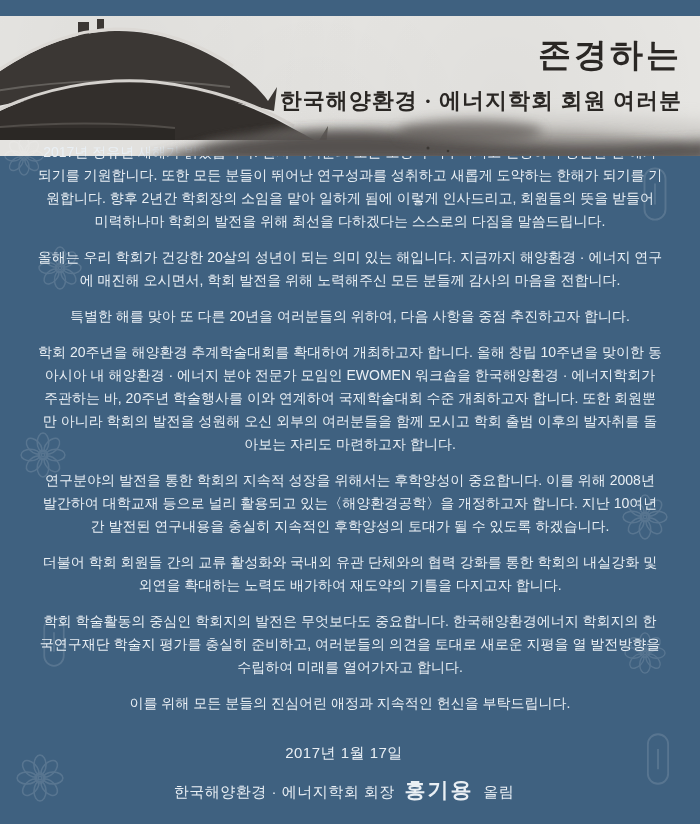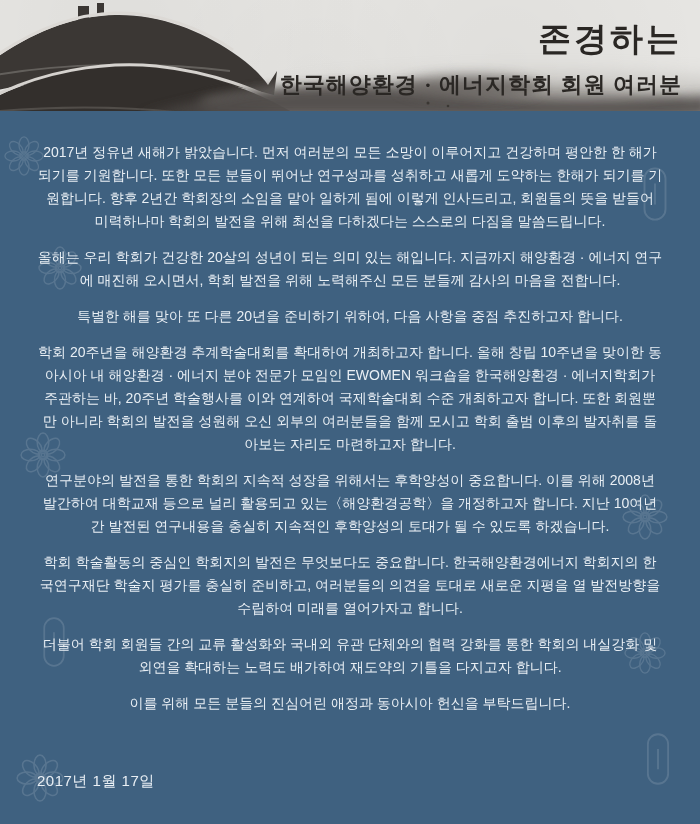--- a/index.html
+++ b/index.html
@@ -3,21 +3,21 @@
 <meta charset="utf-8">
 <style>
   * { margin:0; padding:0; box-sizing:border-box; }
   html,body { width:700px; }
   body { font-family:"Liberation Sans","DejaVu Sans",sans-serif; }
 
   .page { position:relative; width:700px; height:824px; background:#3F6180; overflow:hidden; }
 
   
   .header {
-    position:absolute; top:0; left:0; width:700px; height:111px;
+    position:absolute; top:16px; left:0; width:700px; height:140px;
     background:
       radial-gradient(circle at 18% 28%, rgba(0,0,0,0.035), transparent 42%),
       radial-gradient(circle at 72% 55%, rgba(0,0,0,0.03), transparent 46%),
       radial-gradient(circle at 45% 80%, rgba(0,0,0,0.02), transparent 40%),
       #E7E6E3;
     overflow:hidden;
   }
   .roof-svg { position:absolute; left:0; top:0; z-index:1; }
   .wash-svg { position:absolute; left:0; bottom:0; z-index:2; }
   .titles {
@@ -29,21 +29,21 @@
 
   
   .body-area {
     position:absolute; top:124px; left:0; width:700px; height:700px;
     padding:17px 37px 20px; display:flex; flex-direction:column;
     color:#E9EFF4; z-index:1;
   }
   .letter { text-align:center; font-size:14px; line-height:23px; }
   .para { margin-bottom:13px; }
 
-  .signature { margin-top:auto; text-align:left; padding-right:12px; }
+  .signature { margin-top:auto; text-align:center; padding-right:12px; }
   .sig-date { font-size:15px; margin-bottom:13px; letter-spacing:0.5px; }
   .sig-line { font-size:15px; letter-spacing:0.5px; }
   .sig-name { font-size:21px; font-weight:bold; margin:0 5px; letter-spacing:2px; }
 
   
   .deco { position:absolute; z-index:0; opacity:0.13; }
 </style>
 </head>
 <body>
 
@@ -129,26 +129,31 @@
       <use href="#flower"></use>
     </svg>
   <svg class="deco" style="left:644px;top:732px" width="28" height="54" viewBox="-11 -24 22 48">
       <use href="#capsule"></use>
     </svg>
 
   <main class="body-area">
     <div class="letter">
         <p class="para">2017년 정유년 새해가 밝았습니다. 먼저 여러분의 모든 소망이 이루어지고 건강하며 평안한 한 해가 되기를 기원합니다. 또한 모든 분들이 뛰어난 연구성과를 성취하고 새롭게 도약하는 한해가 되기를 기원합니다. 향후 2년간 학회장의 소임을 맡아 일하게 됨에 이렇게 인사드리고, 회원들의 뜻을 받들어 미력하나마 학회의 발전을 위해 최선을 다하겠다는 스스로의 다짐을 말씀드립니다.</p>
         <p class="para">올해는 우리 학회가 건강한 20살의 성년이 되는 의미 있는 해입니다. 지금까지 해양환경 · 에너지 연구에 매진해 오시면서, 학회 발전을 위해 노력해주신 모든 분들께 감사의 마음을 전합니다.</p>
-        <p class="para">특별한 해를 맞아 또 다른 20년을 준비하기 위하여, 다음 사항을 중점 추진하고자 합니다.</p>
+        <p class="para">특별한 해를 맞아 또 다른 20년을 여러분들의 위하여, 다음 사항을 중점 추진하고자 합니다.</p>
         <p class="para">학회 20주년을 해양환경 추계학술대회를 확대하여 개최하고자 합니다. 올해 창립 10주년을 맞이한 동아시아 내 해양환경 · 에너지 분야 전문가 모임인 EWOMEN 워크숍을 한국해양환경 · 에너지학회가 주관하는 바, 20주년 학술행사를 이와 연계하여 국제학술대회 수준 개최하고자 합니다. 또한 회원뿐만 아니라 학회의 발전을 성원해 오신 외부의 여러분들을 함께 모시고 학회 출범 이후의 발자취를 돌아보는 자리도 마련하고자 합니다.</p>
         <p class="para">연구분야의 발전을 통한 학회의 지속적 성장을 위해서는 후학양성이 중요합니다. 이를 위해 2008년 발간하여 대학교재 등으로 널리 활용되고 있는〈해양환경공학〉을 개정하고자 합니다. 지난 10여년간 발전된 연구내용을 충실히 지속적인 후학양성의 토대가 될 수 있도록 하겠습니다.</p>
+        <p class="para">더불어 학회 회원들 간의 교류 활성화와 국내외 유관 단체와의 협력 강화를 통한 학회의 내실강화 및 외연을 확대하는 노력도 배가하여 재도약의 기틀을 다지고자 합니다.</p>
         <p class="para">학회 학술활동의 중심인 학회지의 발전은 무엇보다도 중요합니다. 한국해양환경에너지 학회지의 한국연구재단 학술지 평가를 충실히 준비하고, 여러분들의 의견을 토대로 새로운 지평을 열 발전방향을 수립하여 미래를 열어가자고 합니다.</p>
-        <p class="para">더불어 학회 회원들 간의 교류 활성화와 국내외 유관 단체와의 협력 강화를 통한 학회의 내실강화 및 외연을 확대하는 노력도 배가하여 재도약의 기틀을 다지고자 합니다.</p>
-        <p class="para">이를 위해 모든 분들의 진심어린 애정과 동아시아 헌신을 부탁드립니다.</p>
+        <p class="para">이를 위해 모든 분들의 진심어린 애정과 지속적인 헌신을 부탁드립니다.</p>
       </div>
 
     <div class="signature">
       <div class="sig-date">2017년 1월 17일</div>
+      <div class="sig-line">
+        <span>한국해양환경 · 에너지학회 회장</span>
+        <span class="sig-name">홍기용</span>
+        <span>올림</span>
+      </div>
     </div>
   </main>
 
 </div>
 
 </body></html>

